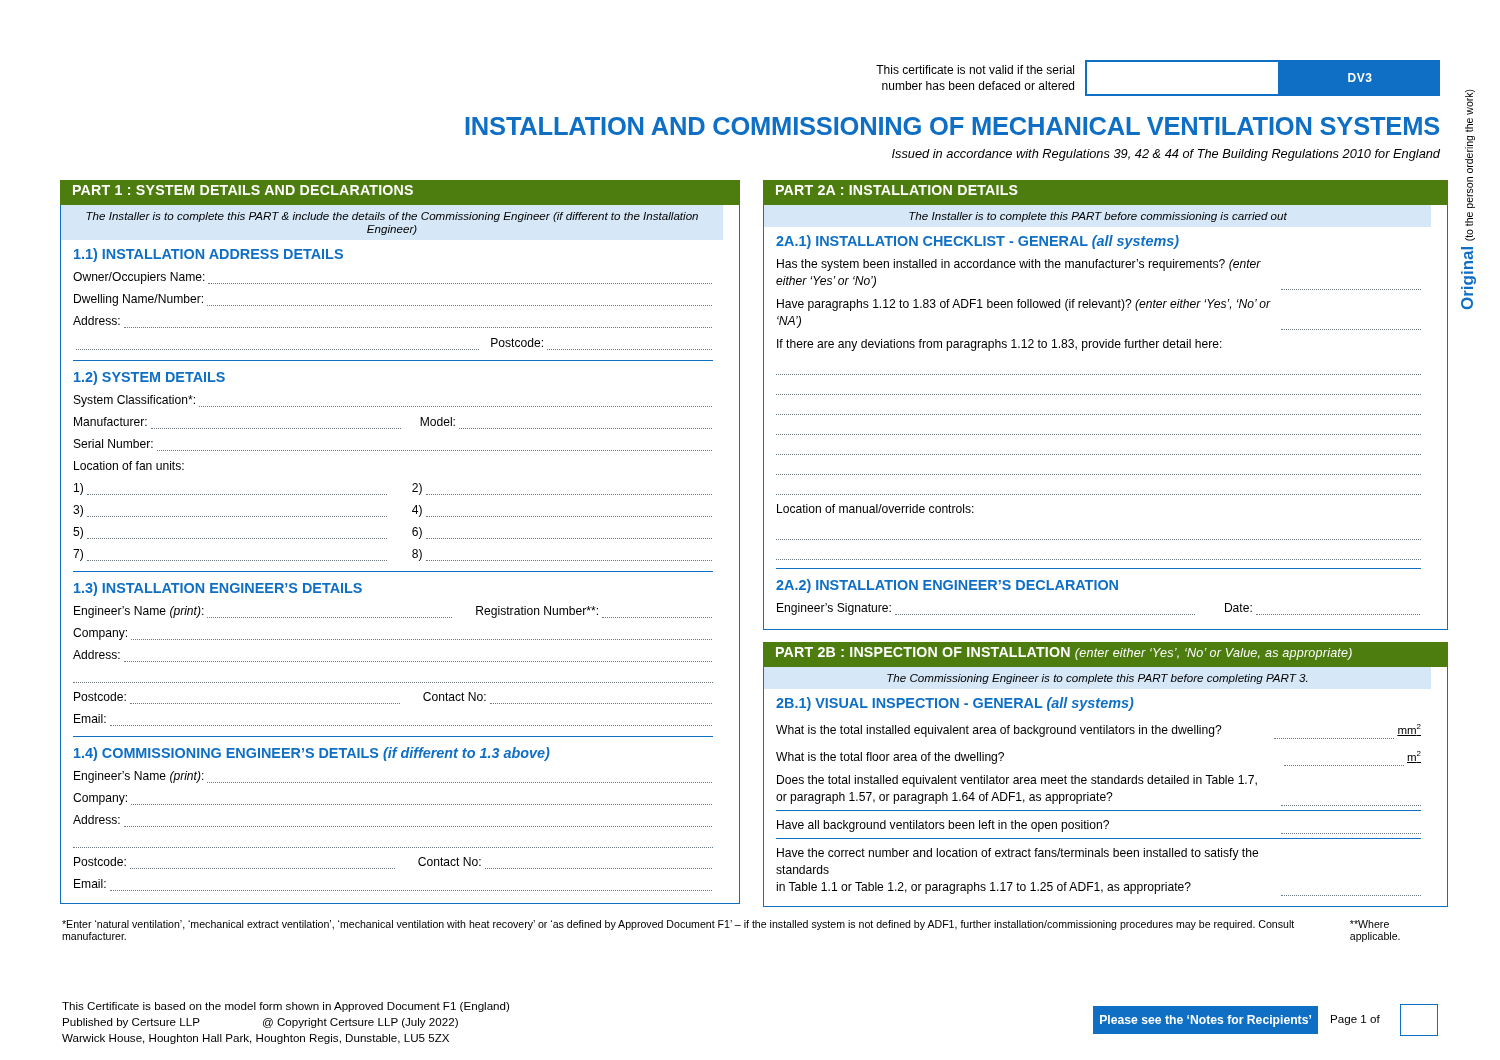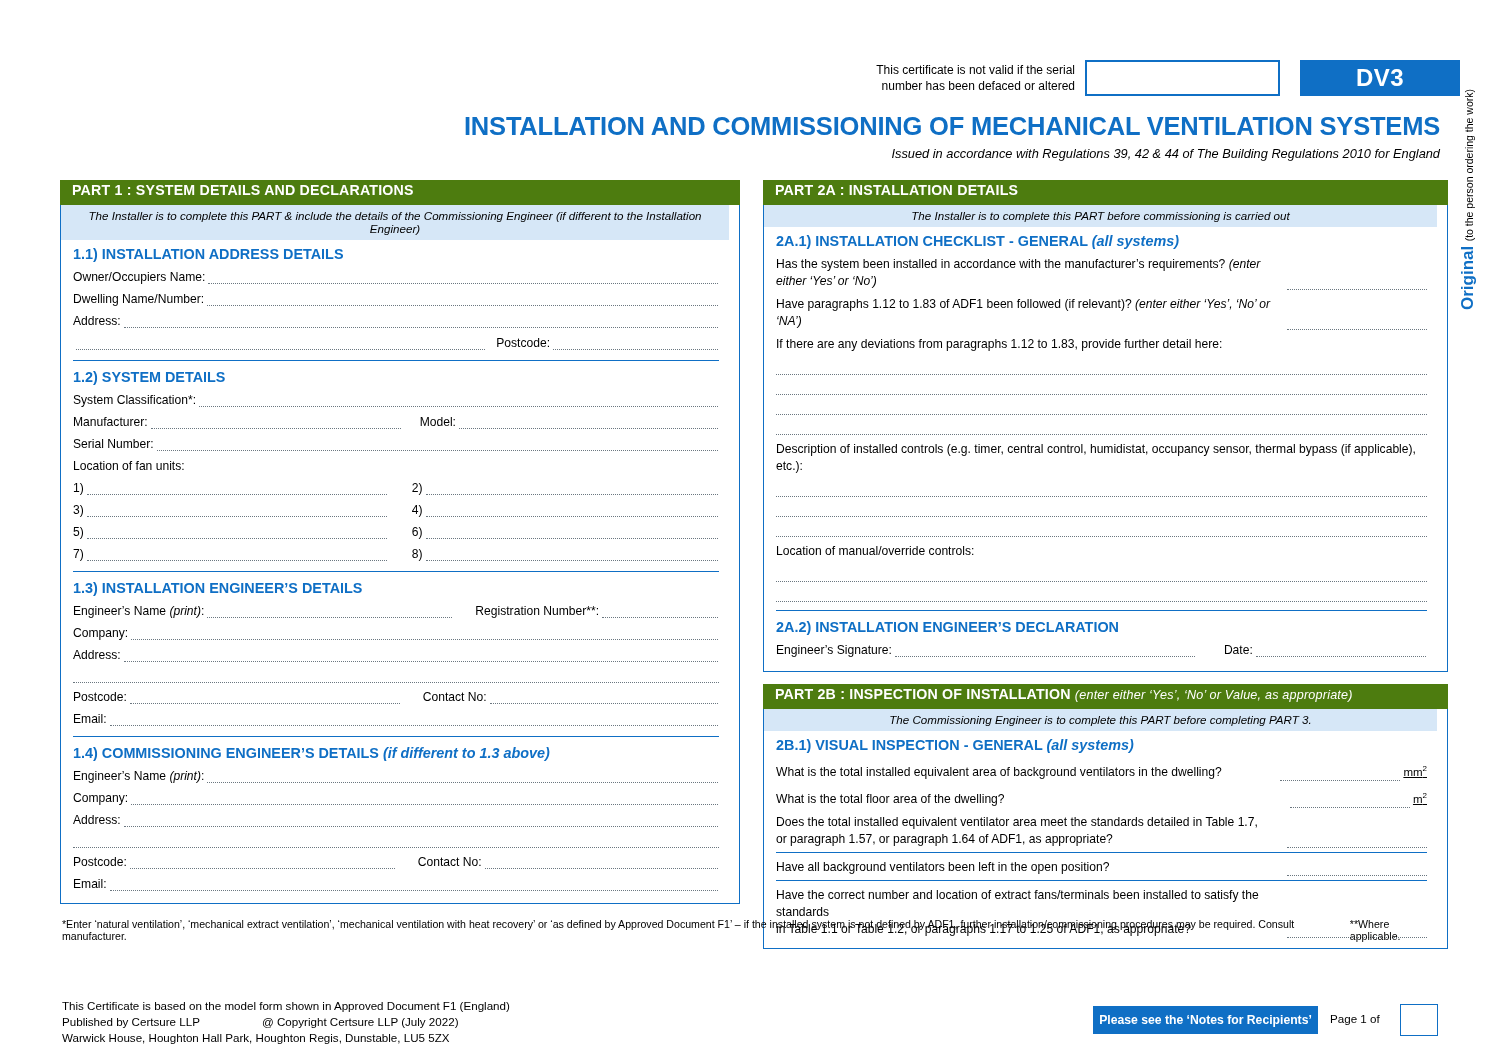--- a/index.html
+++ b/index.html
@@ -20,23 +20,23 @@
   }
   .hdr-serial-text {
     position:absolute; left:0; top:0; width:215px;
     font-size:12px; line-height:16px; text-align:right; color:#000;
   }
   .serial-box {
     position:absolute; left:225px; top:-2px; width:195px; height:36px;
     border:2px solid #0f6fc5; background:#fff;
   }
   .dv3-box {
-    position:absolute; left:440px; top:-2px; width:160px; height:36px;
+    position:absolute; left:420px; top:-2px; width:160px; height:36px;
     background:#0f6fc5; color:#fff;
-    font-size:24px; font-weight:bold; letter-spacing:0.5px;
+    font-size:12px; font-weight:bold; letter-spacing:0.5px;
     display:flex; align-items:center; justify-content:center;
   }
   .main-title {
     position:absolute; left:300px; top:112px; width:1140px;
     text-align:right; color:#0f6fc5; font-weight:bold; font-size:25.5px;
     letter-spacing:-0.2px;
   }
   .sub-title {
     position:absolute; left:300px; top:146px; width:1140px;
     text-align:right; font-style:italic; font-size:12.8px; color:#000;
@@ -60,21 +60,21 @@
   .blue-bar {
     background:#4d7c0f; color:#fff; font-weight:bold; font-size:14.2px;
     padding:2px 10px 7px 12px; letter-spacing:0.2px;
   }
   .blue-bar .norm { font-weight:normal; font-style:italic; font-size:12.6px; }
   .lightbar {
     background:#d6e7f7; color:#000; font-style:italic; font-size:11.6px;
     text-align:center; padding:4px 6px 5px;
   }
   .panel {
-    border:1px solid #0f6fc5; border-top:none; padding:6px 20px 8px 12px;
+    border:1px solid #0f6fc5; border-top:none; padding:6px 26px 8px 12px;
   }
   .sect-title {
     color:#0f6fc5; font-weight:bold; font-size:14.4px; margin:8px 0 7px 0;
   }
   .sect-title .it { font-style:italic; }
   .sect-title.first { margin-top:6px; }
   .row {
     font-size:12.1px; line-height:17px; margin-bottom:5px;
     display:flex; align-items:flex-end; white-space:nowrap;
   }
@@ -284,21 +284,20 @@
         <span class="qt"><span>Have paragraphs 1.12 to 1.83 of ADF1 been followed (if relevant)?</span> <i>(enter either ‘Yes’, ‘No’ or ‘NA’)</i></span>
         <span class="ans"></span>
       </div>
 
       <div class="rowline" style="margin-bottom:8px;">If there are any deviations from paragraphs 1.12 to 1.83, provide further detail here:</div>
       <div class="full-dots"></div>
       <div class="full-dots"></div>
       <div class="full-dots"></div>
       <div class="full-dots"></div>
 
-      <div class="rowline" style="margin-bottom:8px;">Description of installed controls (e.g. timer, central control, humidistat, occupancy sensor, thermal bypass (if applicable), etc.):</div>
       <div class="full-dots"></div>
       <div class="full-dots"></div>
       <div class="full-dots"></div>
 
       <div class="rowline" style="margin-bottom:8px;">Location of manual/override controls:</div>
       <div class="full-dots"></div>
       <div class="full-dots"></div>
 
       <div class="hr-blue"></div>
 

